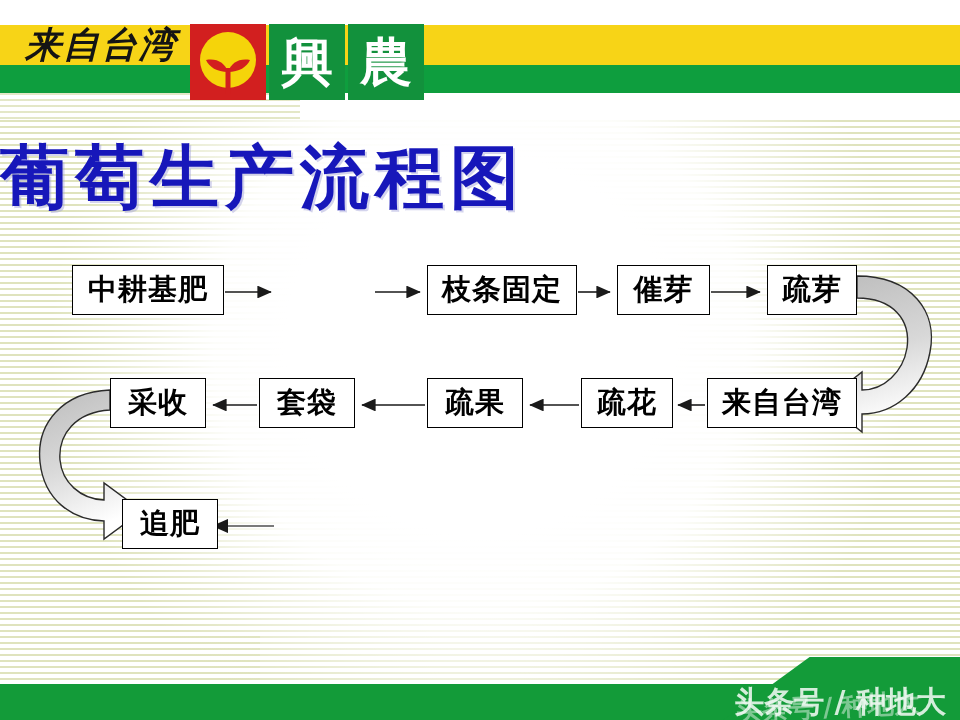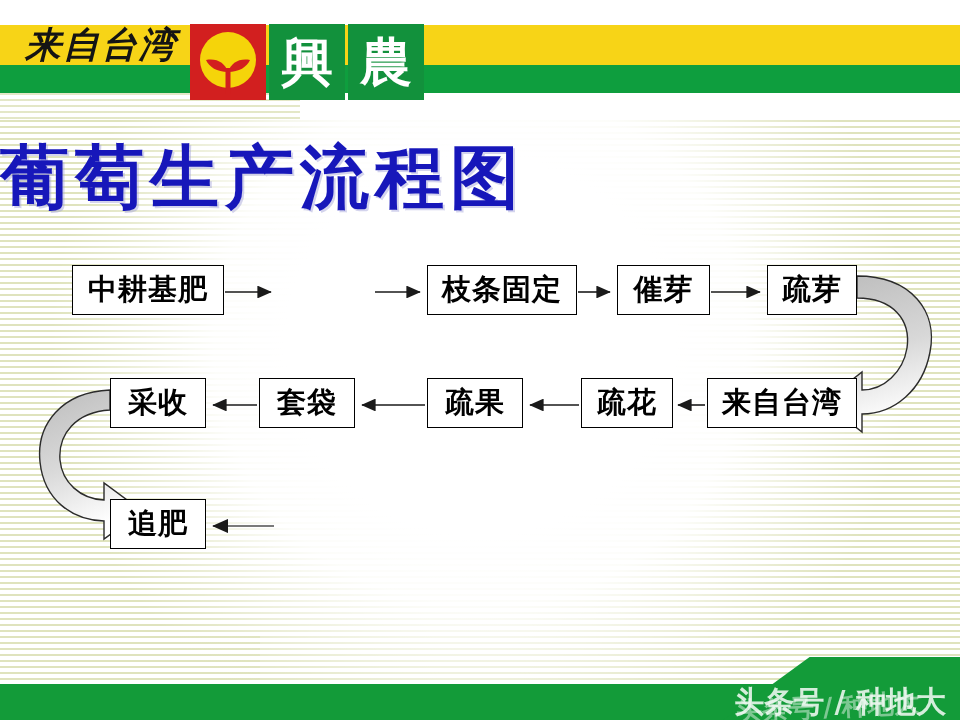--- a/index.html
+++ b/index.html
@@ -204,21 +204,21 @@
     <div class="node" style="left:427px;top:265px;width:150px;height:50px;">枝条固定</div>
     <div class="node" style="left:617px;top:265px;width:93px;height:50px;">催芽</div>
     <div class="node" style="left:767px;top:265px;width:90px;height:50px;">疏芽</div>
 
     <div class="node" style="left:707px;top:378px;width:150px;height:50px;">来自台湾</div>
     <div class="node" style="left:581px;top:378px;width:92px;height:50px;">疏花</div>
     <div class="node" style="left:427px;top:378px;width:96px;height:50px;">疏果</div>
     <div class="node" style="left:259px;top:378px;width:96px;height:50px;">套袋</div>
     <div class="node" style="left:110px;top:378px;width:96px;height:50px;font-family:Liberation Serif, serif;">采收</div>
 
-    <div class="node" style="left:110px;top:499px;width:96px;height:50px;">追肥</div>
+    <div class="node" style="left:122px;top:499px;width:96px;height:50px;">追肥</div>
   </div>
 
   <div class="footer">
     <div class="footer-stripe"></div>
     <div class="footer-band"></div>
     <div class="footer-wedge"></div>
     <div class="watermark wm2">头条号 / 种地大</div>
     <div class="watermark">头条号 / 种地大</div>
   </div>
 

